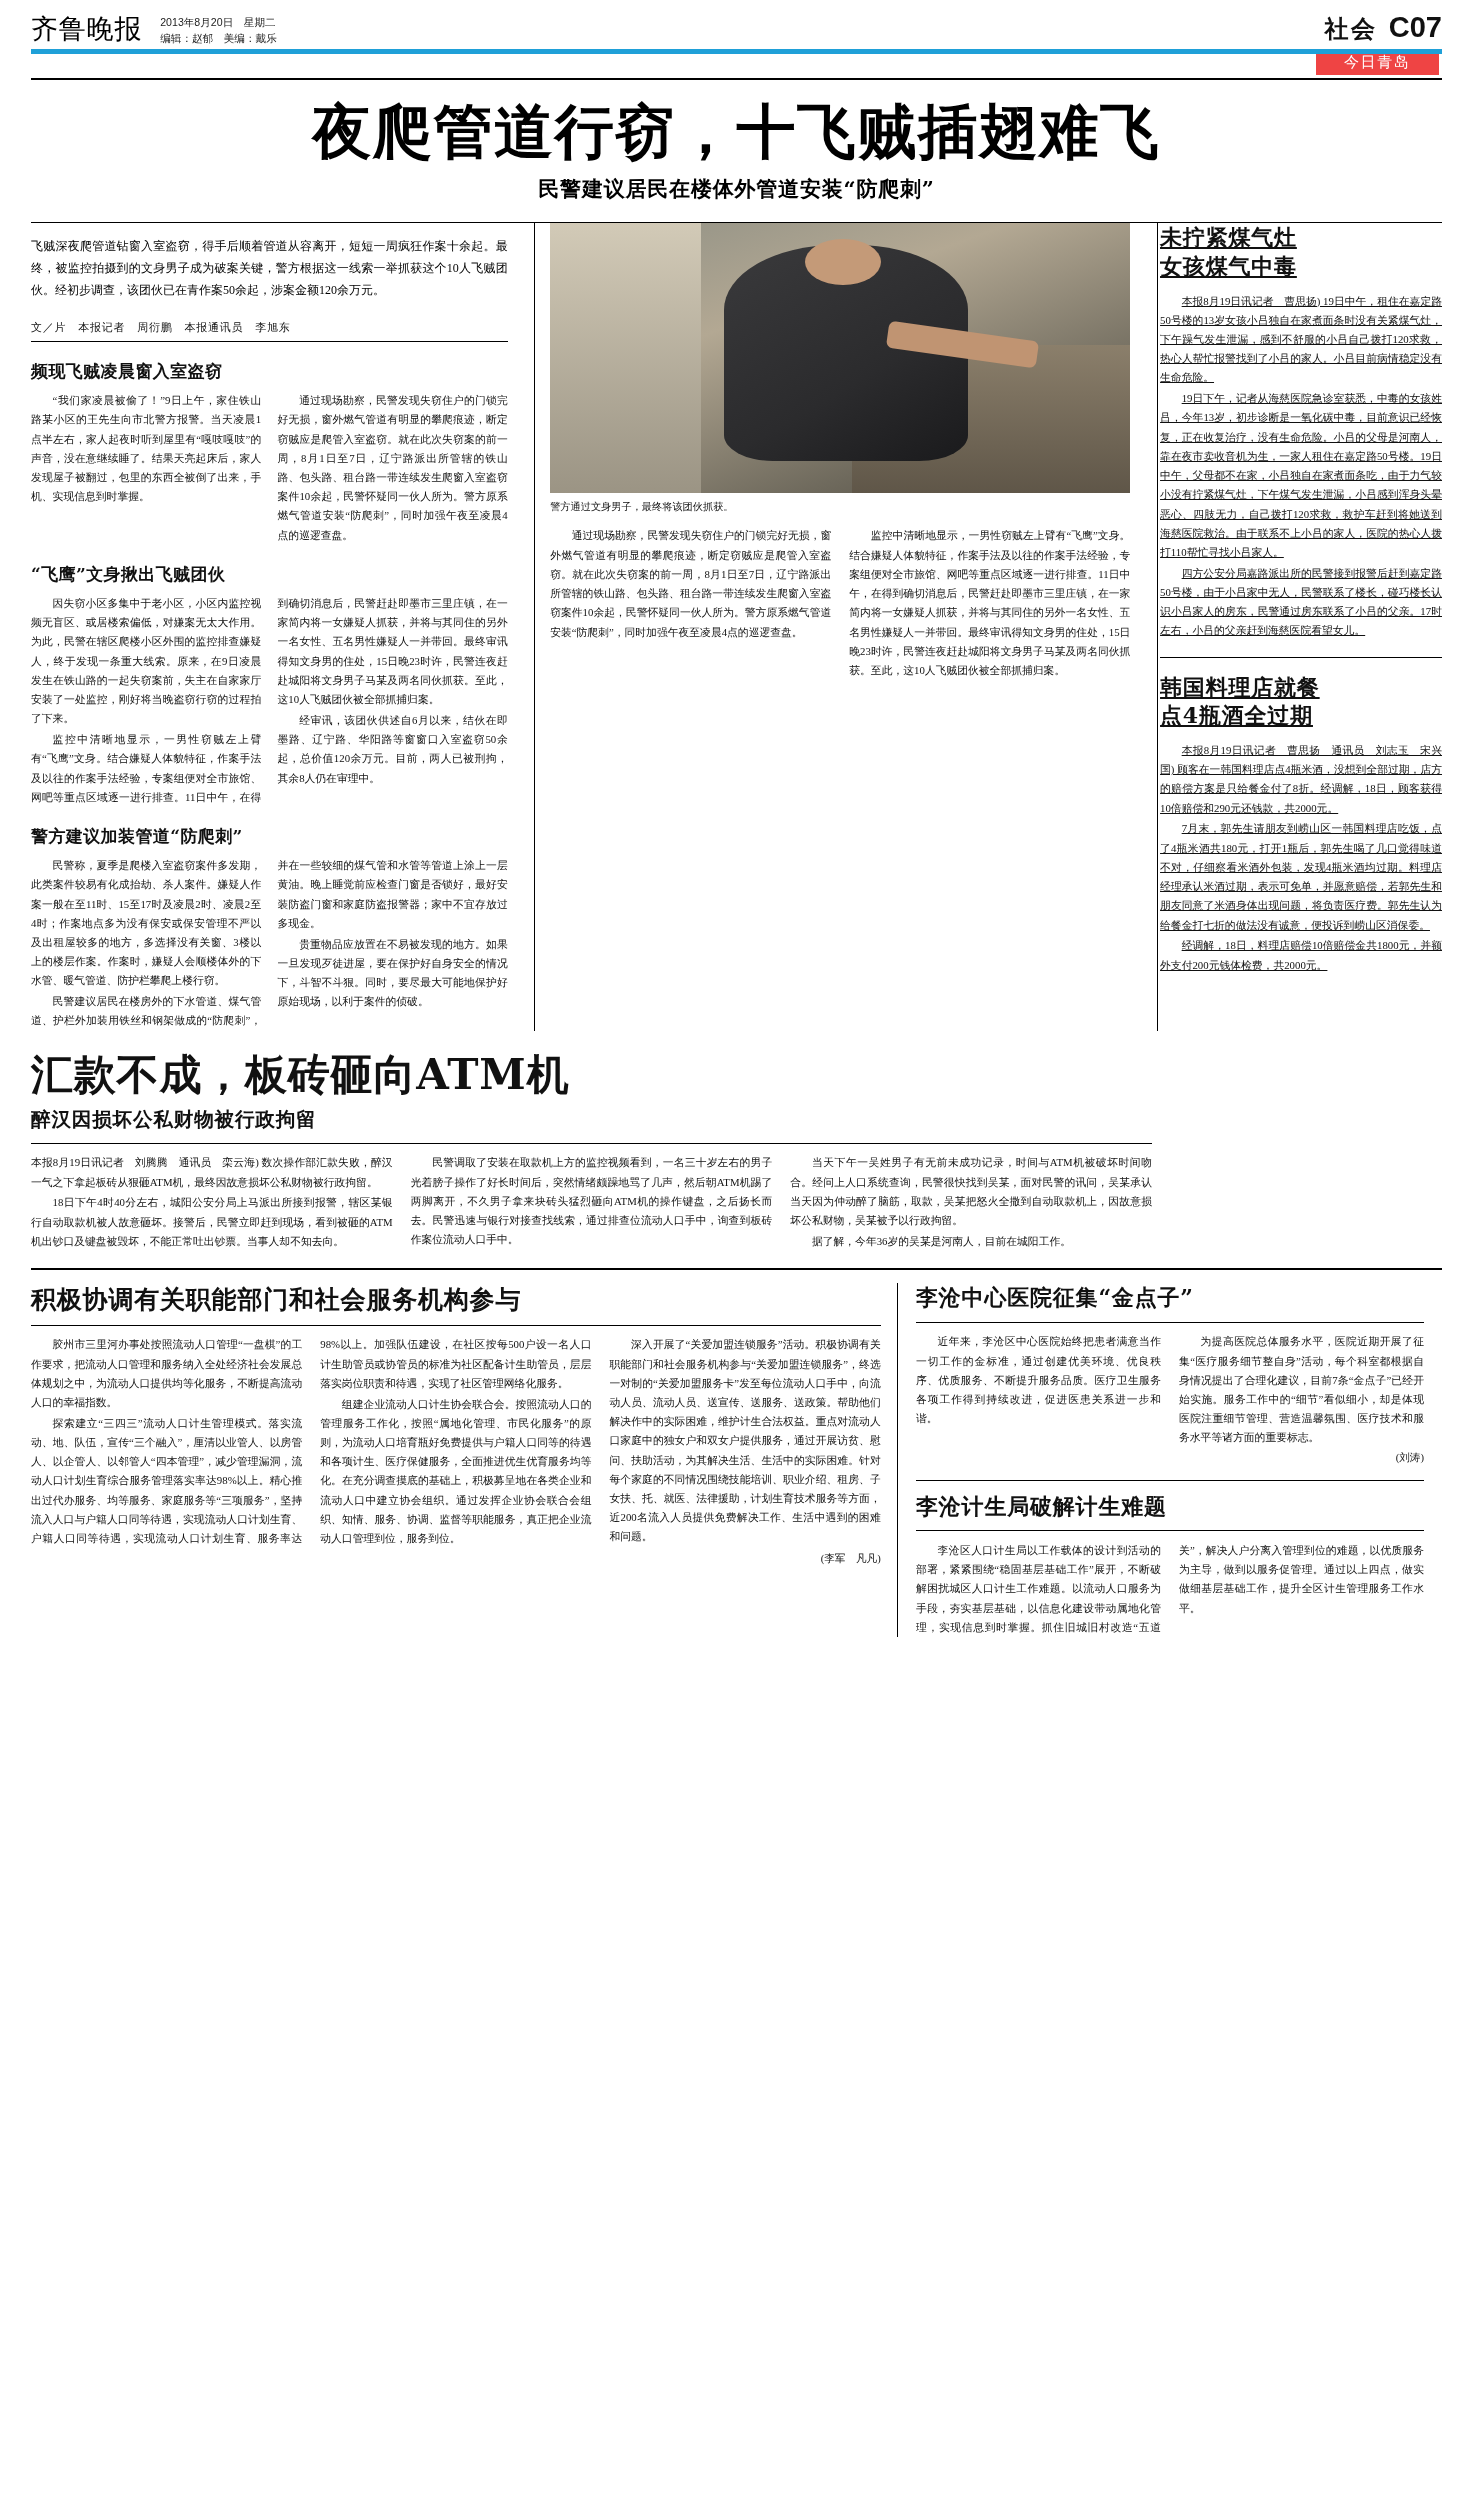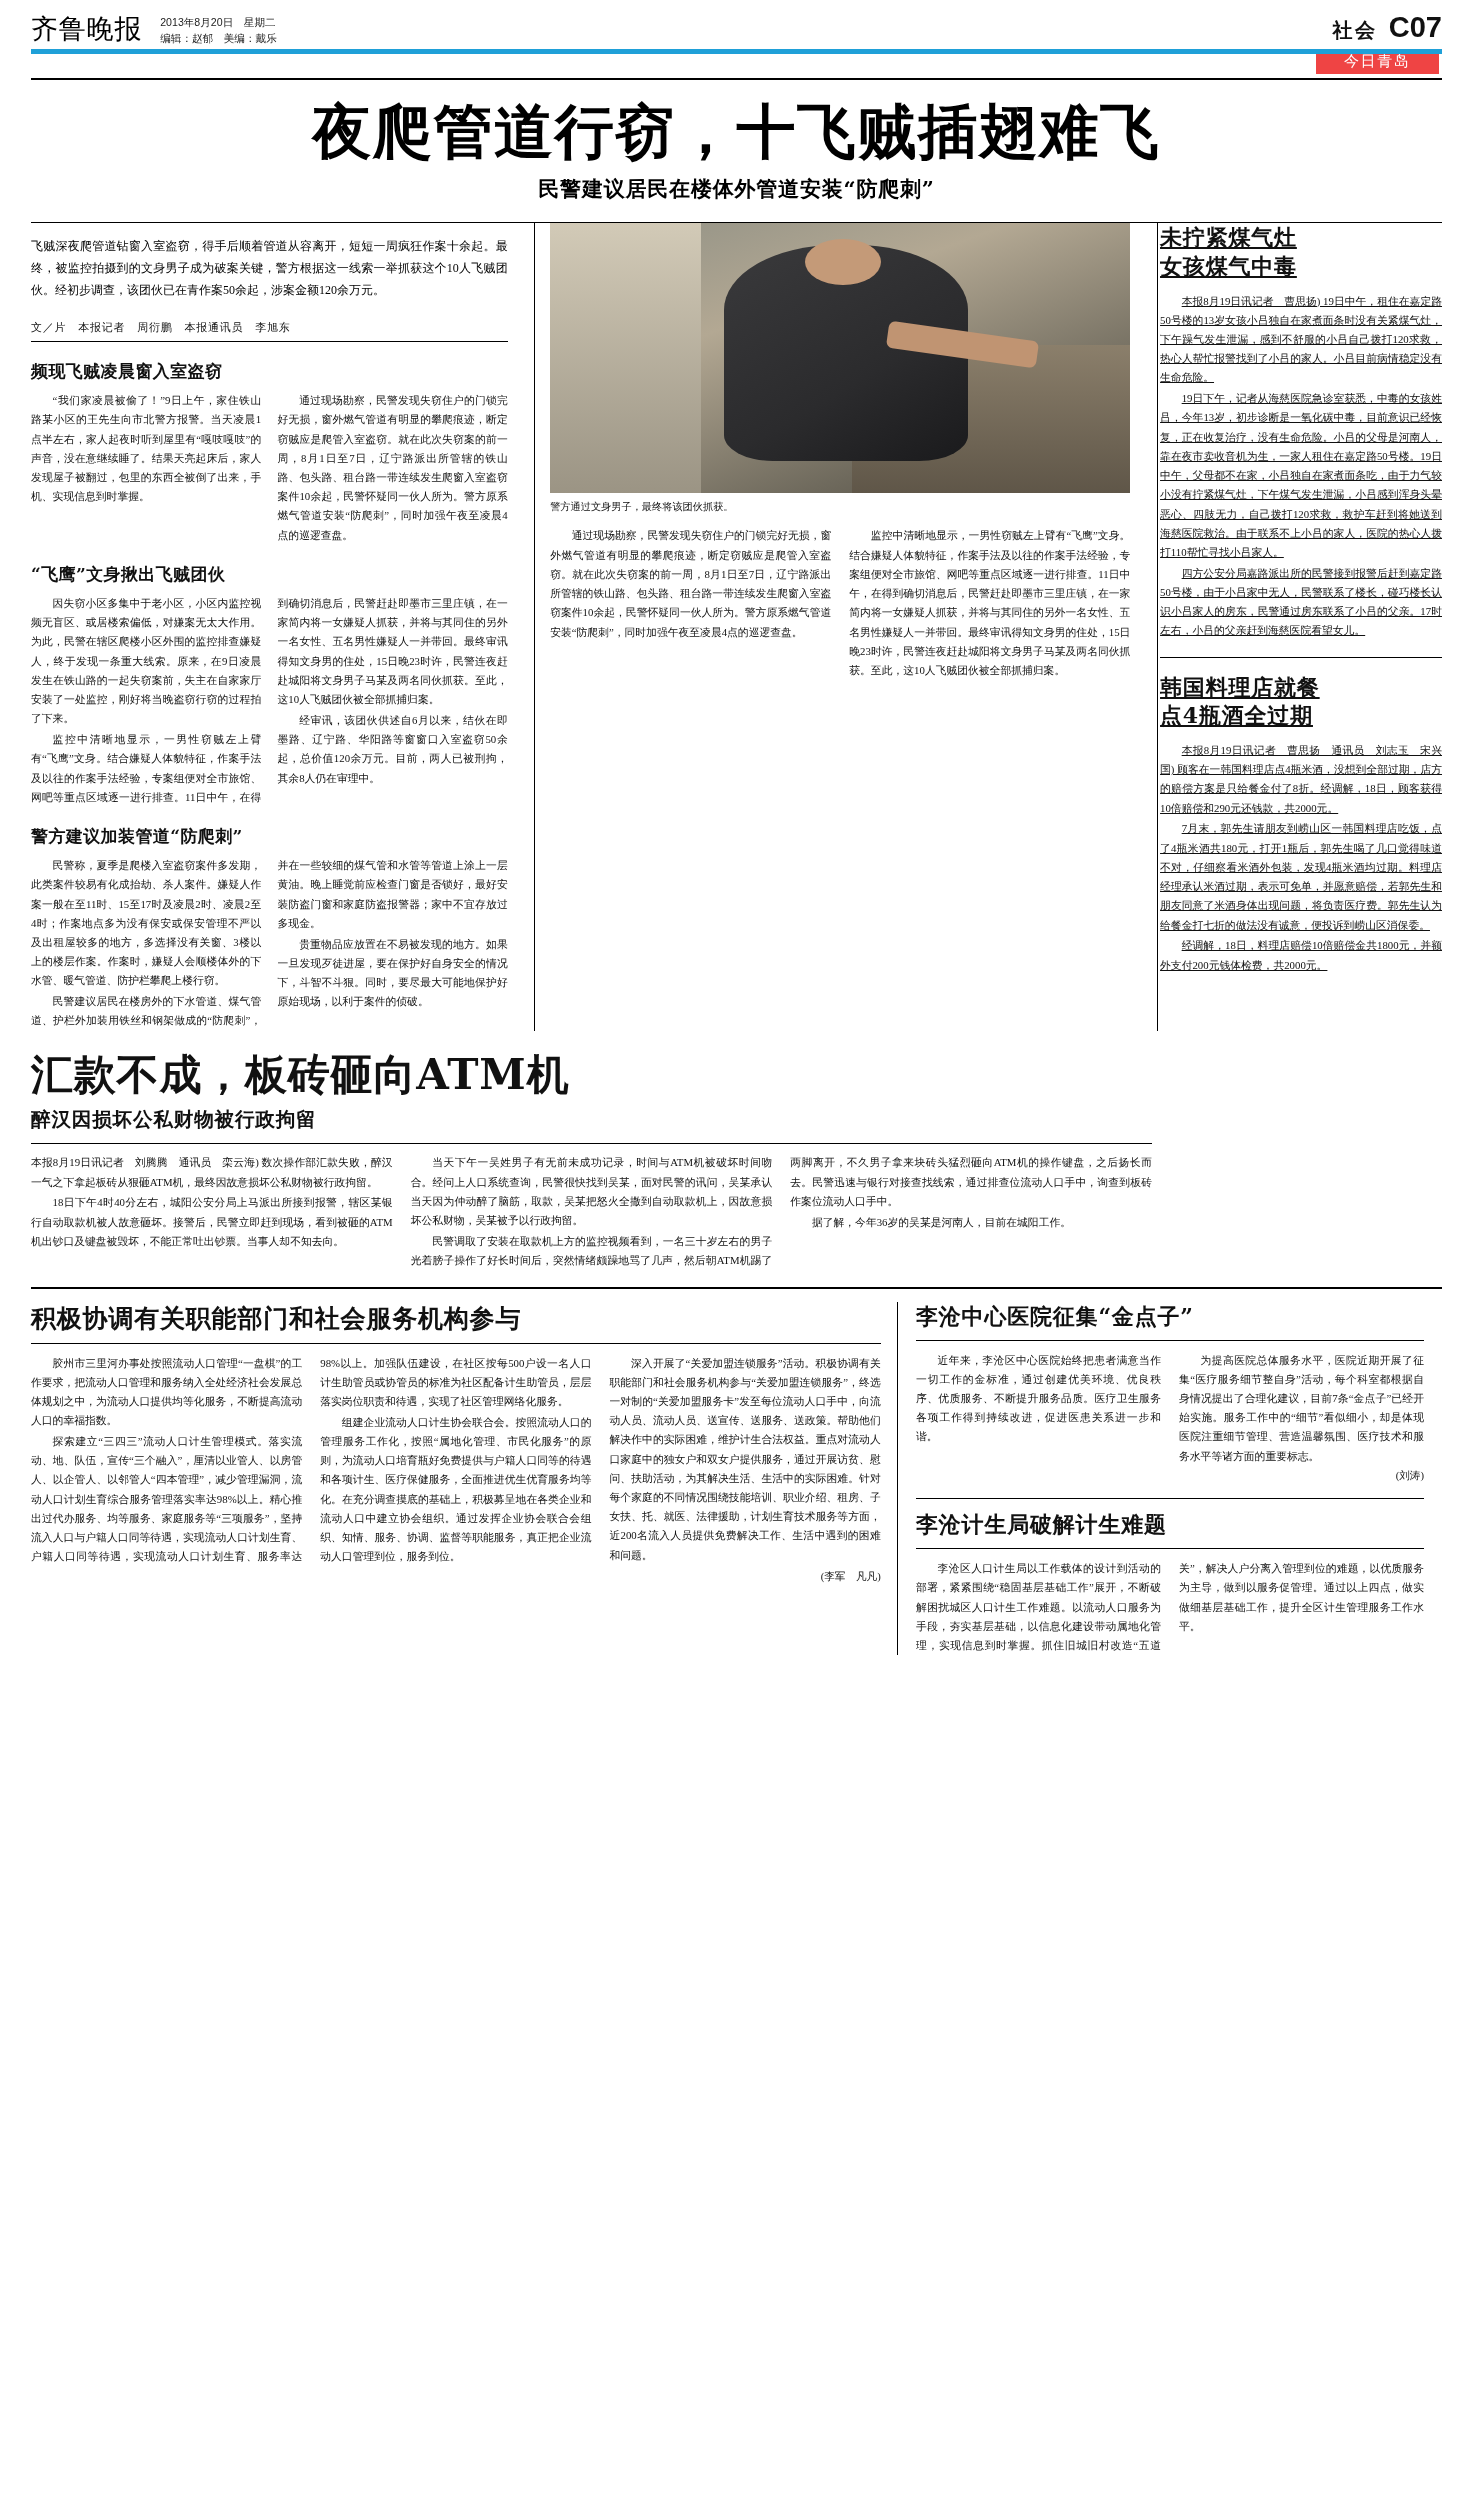--- a/index.html
+++ b/index.html
@@ -57,21 +57,21 @@
     position: relative;
     width: 270px;
   }
   .section-line {
     display: flex;
     align-items: baseline;
     justify-content: flex-end;
     gap: 11.4px;
   }
   .section-name {
-    font-size: 20px;
+    font-size: 24px;
     font-weight: bold;
     font-family: "DejaVu Serif", serif;
     letter-spacing: 2.5px;
   }
   .page-no {
     font-size: 29px;
     font-weight: bold;
     font-family: "Liberation Sans", sans-serif;
     letter-spacing: 0px;
   }
@@ -431,22 +431,22 @@
     </div>
   </div>
 
   <div class="feature2" style="width:1121px">
     <div class="f2-head">汇款不成，板砖砸向ATM机</div>
     <div class="f2-sub">醉汉因损坏公私财物被行政拘留</div>
     <div class="f2-rule"></div>
     <div class="f2-cols">
       <p class="noind">本报8月19日讯记者　刘腾腾　通讯员　栾云海) 数次操作部汇款失败，醉汉一气之下拿起板砖从狠砸ATM机，最终因故意损坏公私财物被行政拘留。</p>
       <p>18日下午4时40分左右，城阳公安分局上马派出所接到报警，辖区某银行自动取款机被人故意砸坏。接警后，民警立即赶到现场，看到被砸的ATM机出钞口及键盘被毁坏，不能正常吐出钞票。当事人却不知去向。</p>
+      <p>民警调取了安装在取款机上方的监控视频看到，一名三十岁左右的男子光着膀子操作了好长时间后，突然情绪颇躁地骂了几声，然后朝ATM机踢了两脚离开，不久男子拿来块砖头猛烈砸向ATM机的操作键盘，之后扬长而去。民警迅速与银行对接查找线索，通过排查位流动人口手中，询查到板砖作案位流动人口手中。</p>
       <p>当天下午一吴姓男子有无前未成功记录，时间与ATM机被破坏时间吻合。经问上人口系统查询，民警很快找到吴某，面对民警的讯问，吴某承认当天因为仲动醉了脑筋，取款，吴某把怒火全撒到自动取款机上，因故意损坏公私财物，吴某被予以行政拘留。</p>
-      <p>民警调取了安装在取款机上方的监控视频看到，一名三十岁左右的男子光着膀子操作了好长时间后，突然情绪颇躁地骂了几声，然后朝ATM机踢了两脚离开，不久男子拿来块砖头猛烈砸向ATM机的操作键盘，之后扬长而去。民警迅速与银行对接查找线索，通过排查位流动人口手中，询查到板砖作案位流动人口手中。</p>
       <p>据了解，今年36岁的吴某是河南人，目前在城阳工作。</p>
     </div>
   </div>
 
   <div class="bottom-rule"></div>
 
   <div class="bottom-region">
     <div class="b-left">
       <div class="b-head">积极协调有关职能部门和社会服务机构参与</div>
       <div class="b-head-rule"></div>

